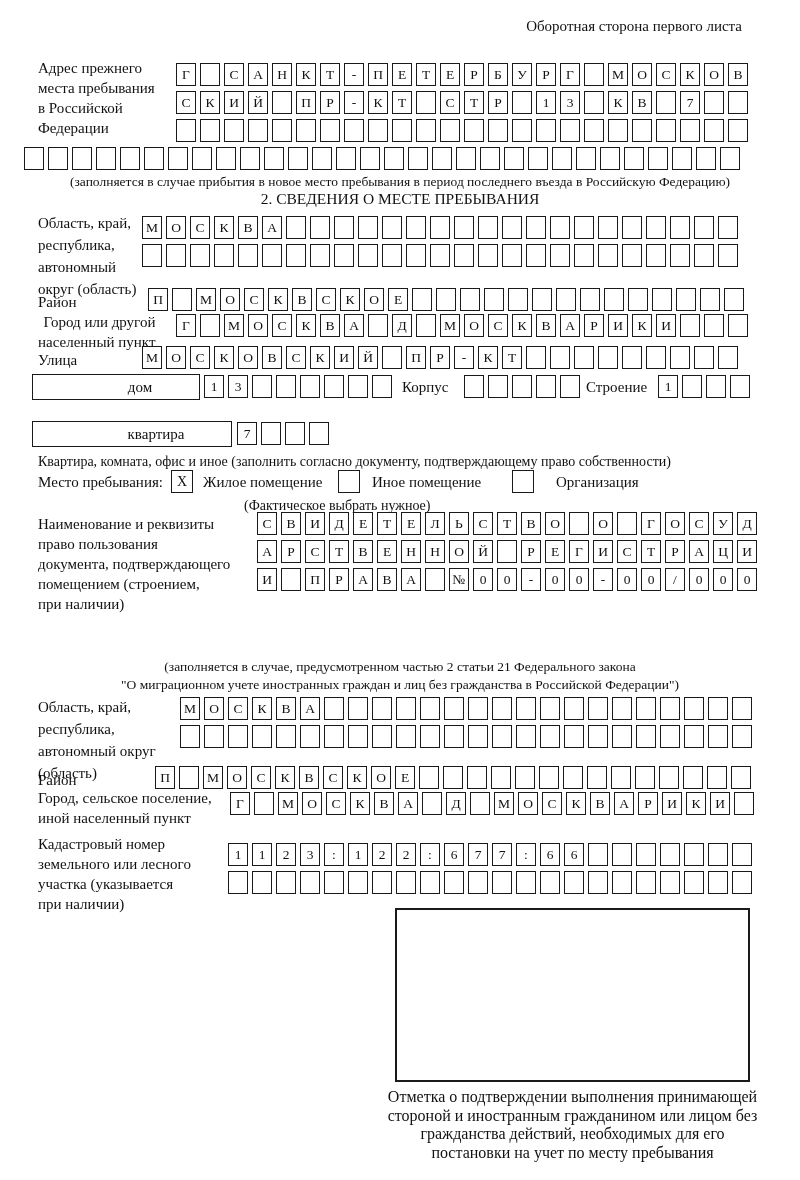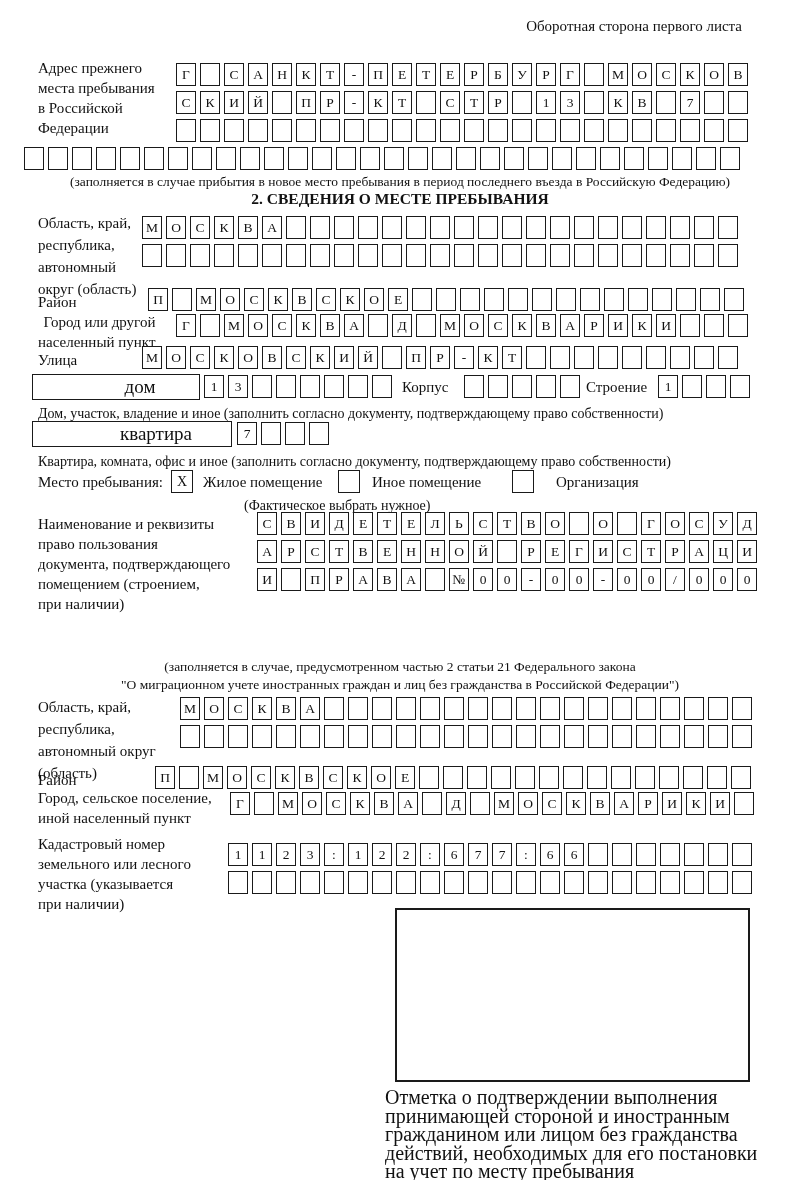--- a/index.html
+++ b/index.html
@@ -4,34 +4,34 @@
 <style>
   html,body { margin:0; padding:0; background:#fff; }
   .page {
     position:relative; width:800px; height:1180px; background:#fff;
     font-family:"Liberation Serif", serif; color:#111; overflow:hidden;
   }
   .abs { position:absolute; }
   .label { font-size:15px; line-height:20px; white-space:nowrap; }
   .label-sm { font-size:14px; line-height:19px; white-space:nowrap; }
   .caption { font-size:13.5px; line-height:17px; }
-  .title { font-weight:bold; font-size:15.5px; text-align:center; width:800px; left:0; }
+  .title { font-weight:normal; font-size:15.5px; text-align:center; width:800px; left:0; }
   .center { text-align:center; width:800px; left:0; }
   .cellrow { position:absolute; display:flex; gap:4px; }
   .cell {
     box-sizing:border-box; width:20px; height:23px; flex:0 0 20px;
     border:1.6px solid #1a1a1a; display:flex; align-items:center; justify-content:center;
     font-size:13.5px; line-height:1; font-family:"Liberation Serif", serif;
   }
   .cellbox { position:absolute; box-sizing:border-box; width:22px; height:23px;
     border:1.6px solid #1a1a1a; display:flex; align-items:center; justify-content:center;
     font-size:14px; }
   .rectfield {
     box-sizing:border-box; border:1.6px solid #1a1a1a; height:26px;
-    display:flex; align-items:center; justify-content:center; font-size:19px;padding-left:48px;
+    display:flex; align-items:center; justify-content:center; font-size:15px;padding-left:48px;
   }
   .stamp-rect { box-sizing:border-box; border:2px solid #1a1a1a; background:#fff; }
 </style>
 </head>
 <body>
 
 <div class="page">
 
   <div class="abs label" style="top:16px; right:58px;">Оборотная сторона первого листа</div>
 
@@ -326,21 +326,20 @@
       <span class="cell"></span>
       <span class="cell"></span>
     </div>
   <div class="abs label" style="left:586px; top:377px;">Строение</div>
   <div class="cellrow" style="left:658px; top:375px;">
       <span class="cell">1</span>
       <span class="cell"></span>
       <span class="cell"></span>
       <span class="cell"></span>
     </div>
-  <div class="abs label-sm" style="left:38px; top:404px;">Дом, участок, владение и иное (заполнить согласно документу, подтверждающему право собственности)</div>
 
   <div class="abs rectfield" style="left:32px; top:421px; width:200px;">квартира</div>
   <div class="cellrow" style="left:237px; top:422px;">
       <span class="cell">7</span>
       <span class="cell"></span>
       <span class="cell"></span>
       <span class="cell"></span>
     </div>
   <div class="abs label-sm" style="left:38px; top:452px;">Квартира, комната, офис и иное (заполнить согласно документу, подтверждающему право собственности)</div>
 
@@ -599,15 +598,15 @@
       <span class="cell"></span>
       <span class="cell"></span>
       <span class="cell"></span>
       <span class="cell"></span>
       <span class="cell"></span>
       <span class="cell"></span>
       <span class="cell"></span>
     </div>
 
   <div class="abs stamp-rect" style="left:395px; top:908px; width:355px; height:174px;"></div>
-  <div class="abs" style="left:385px; top:1088px; width:375px; text-align:left; font-size:20px; line-height:18.5px;">Отметка о подтверждении выполнения принимающей стороной и иностранным гражданином или лицом без гражданства действий, необходимых для его постановки на учет по месту пребывания</div>
+  <div class="abs" style="left:385px; top:1088px; width:375px; text-align:center; font-size:16px; line-height:18.5px;">Отметка о подтверждении выполнения принимающей стороной и иностранным гражданином или лицом без гражданства действий, необходимых для его постановки на учет по месту пребывания</div>
 
 </div>
 
 </body></html>

